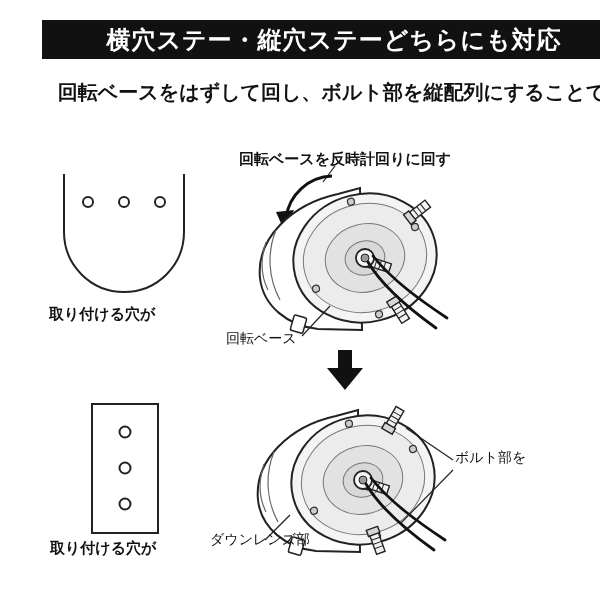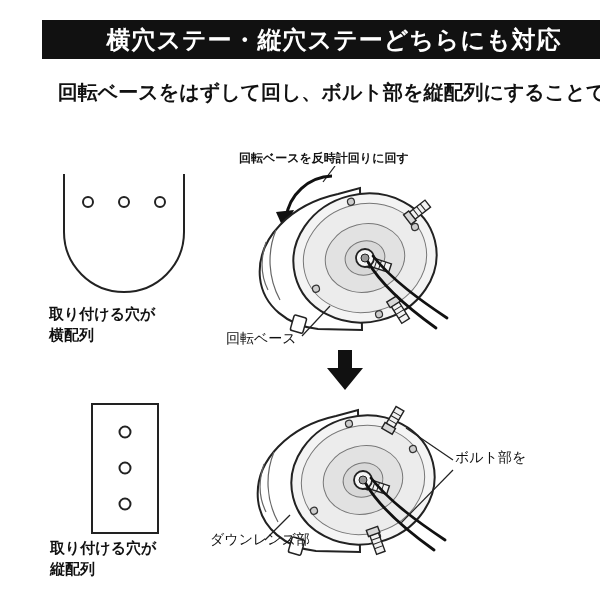--- a/index.html
+++ b/index.html
@@ -16,21 +16,21 @@
     background: #111; color: #fff;
     display: flex; align-items: center; justify-content: center;
     font-size: 24px; font-weight: bold; letter-spacing: 1px;
   }
   .intro {
     position: absolute; left: 0; top: 80px; width: 600px;
     text-align: center; font-size: 20px; font-weight: bold; line-height: 25px; margin-left: 32px;
   }
   .rotate-label {
     position: absolute; left: 239px; top: 150px;
-    font-size: 12px; font-weight: bold; white-space: nowrap;
+    font-size: 15px; font-weight: bold; white-space: nowrap;
   }
   .caption {
     position: absolute; 
     font-size: 15px; font-weight: bold; line-height: 21px;
   }
   .caption-top { left: 49px; top: 303px; width: 150px; }
   .caption-bottom { left: 50px; top: 537px; width: 150px; }
   .callout { position: absolute; font-size: 14px; line-height: 19px; white-space: nowrap; }
   .callout-base { left: 226px; top: 329px; }
   .callout-bolt { left: 455px; top: 448px; }
@@ -194,28 +194,26 @@
 
     <g>
       <line x1="27" y1="148" x2="52" y2="123" stroke="#222" stroke-width="1.2"></line>
     </g>
   </svg>
 
   <div class="rotate-label">回転ベースを反時計回りに回す</div>
 
   <div class="caption caption-top">
     <div>取り付ける穴が</div>
-    <div>横配列</div>
   </div>
 
   <div class="callout callout-base">回転ベース</div>
 
   <div class="caption caption-bottom">
     <div>取り付ける穴が</div>
-    <div>縦配列</div>
   </div>
 
   <div class="callout callout-bolt">
     <div>ボルト部を</div>
   </div>
 
   <div class="callout callout-lens">ダウンレンズ部</div>
 
 </div>
 

